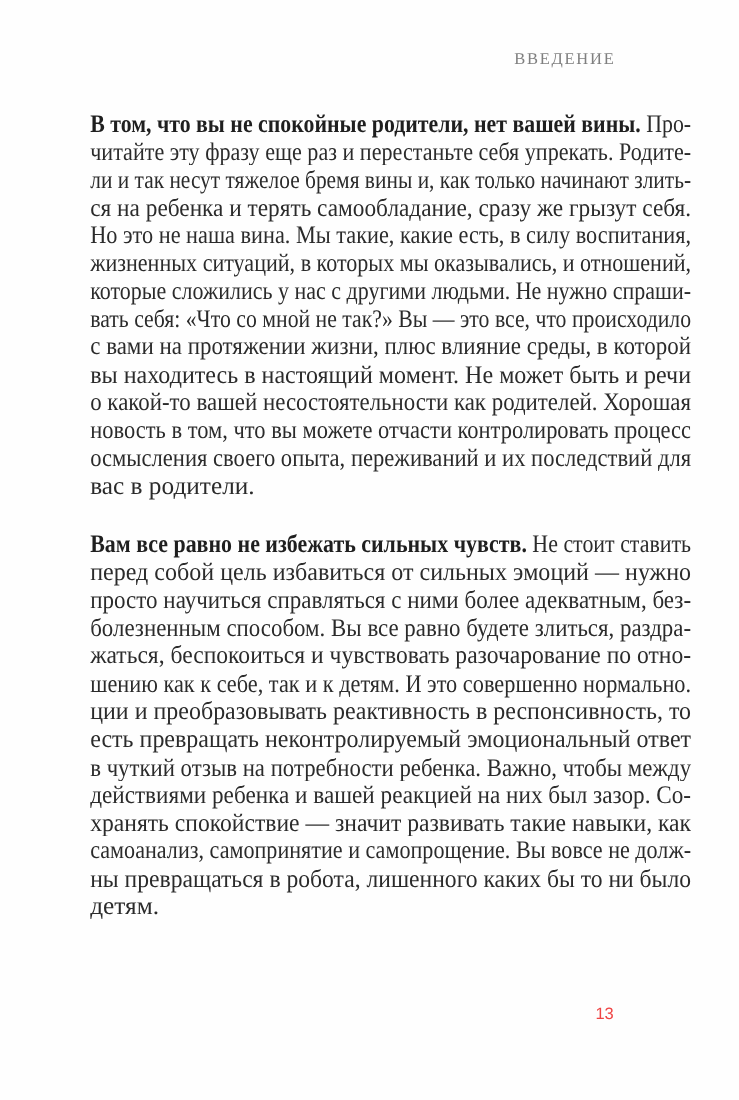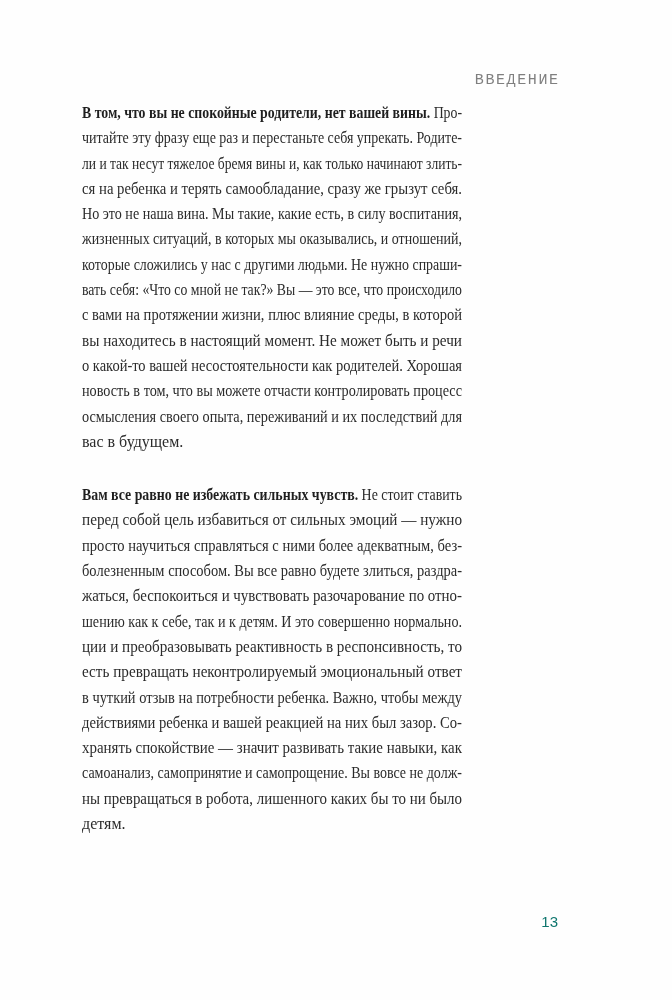--- a/index.html
+++ b/index.html
@@ -11,36 +11,36 @@
     overflow: hidden;
   }
   .page {
     position: absolute;
     width: 672px;
     height: 1000px;
     background: #fefefe;
   }
   .running-header {
     position: absolute;
-    top: 72px;
+    top: 46px;
     right: 114px;
-    font-family: Liberation Mono, monospace;
+    font-family: Liberation Serif, serif;
     font-size: 15px;
     line-height: 17px;
     letter-spacing: 1.6px;
     margin-right: -1.6px; 
     color: #7f7f7f;
     text-transform: uppercase;
   }
   .body-text {
     position: absolute;
     left: 82px;
     top: 100px;
     width: 475px;
-    font-size: 16px;
+    font-size: 23px;
     line-height: 25.3px;
     color: #2b2b2b;
   }
   .paragraph { display: block; }
   .paragraph + .paragraph { margin-top: 28px; }
   .line {
     display: block;
     height: 25.3px;
     line-height: 25.3px;
     white-space: nowrap;
@@ -52,21 +52,21 @@
     transform-origin: left center;
   }
   .line-content b { font-weight: bold; color: #1f1f1f; }
   .page-number {
     position: absolute;
     top: 913px;
     right: 114px;
     font-family: "Liberation Sans", sans-serif;
     font-size: 15px;
     line-height: 18px;
-    color: #0f766e;
+    color: #ef4444;
   }
 </style>
 </head>
 <body>
 
 <div class="page">
   <div class="running-header">ВВЕДЕНИЕ</div>
 
   <div class="body-text">
       <div class="paragraph">
@@ -76,21 +76,21 @@
         <div class="line"><span class="line-content" style="transform: scaleX(0.921212);">ся на ребенка и терять самообладание, сразу же грызут себя.</span></div>
         <div class="line"><span class="line-content" style="transform: scaleX(0.880751);">Но это не наша вина. Мы такие, какие есть, в силу воспитания,</span></div>
         <div class="line"><span class="line-content" style="transform: scaleX(0.872635);">жизненных ситуаций, в которых мы оказывались, и отношений,</span></div>
         <div class="line"><span class="line-content" style="transform: scaleX(0.869366);">которые сложились у нас с другими людьми. Не нужно спраши-</span></div>
         <div class="line"><span class="line-content" style="transform: scaleX(0.85968);">вать себя: «Что со мной не так?» Вы — это все, что происходило</span></div>
         <div class="line"><span class="line-content" style="transform: scaleX(0.907571);">с вами на протяжении жизни, плюс влияние среды, в которой</span></div>
         <div class="line"><span class="line-content" style="transform: scaleX(0.950297);">вы находитесь в настоящий момент. Не может быть и речи</span></div>
         <div class="line"><span class="line-content" style="transform: scaleX(0.90495);">о какой-то вашей несостоятельности как родителей. Хорошая</span></div>
         <div class="line"><span class="line-content" style="transform: scaleX(0.888603);">новость в том, что вы можете отчасти контролировать процесс</span></div>
         <div class="line"><span class="line-content" style="transform: scaleX(0.892778);">осмысления своего опыта, переживаний и их последствий для</span></div>
-        <div class="line last"><span class="line-content">вас в будущем.</span></div>
+        <div class="line last"><span class="line-content">вас в родители.</span></div>
       </div>
       <div class="paragraph">
         <div class="line"><span class="line-content" style="transform: scaleX(0.866072);"><b>Вам все равно не избежать сильных чувств.</b> Не стоит ставить</span></div>
         <div class="line"><span class="line-content" style="transform: scaleX(0.95003);">перед собой цель избавиться от сильных эмоций — нужно</span></div>
         <div class="line"><span class="line-content" style="transform: scaleX(0.909635);">просто научиться справляться с ними более адекватным, без-</span></div>
         <div class="line"><span class="line-content" style="transform: scaleX(0.904762);">болезненным способом. Вы все равно будете злиться, раздра-</span></div>
         <div class="line"><span class="line-content" style="transform: scaleX(0.931915);">жаться, беспокоиться и чувствовать разочарование по отно-</span></div>
         <div class="line"><span class="line-content" style="transform: scaleX(0.881952);">шению как к себе, так и к детям. И это совершенно нормально.</span></div>
         <div class="line"><span class="line-content" style="transform: scaleX(0.947483);">ции и преобразовывать реактивность в респонсивность, то</span></div>
         <div class="line"><span class="line-content" style="transform: scaleX(0.948548);">есть превращать неконтролируемый эмоциональный ответ</span></div>

